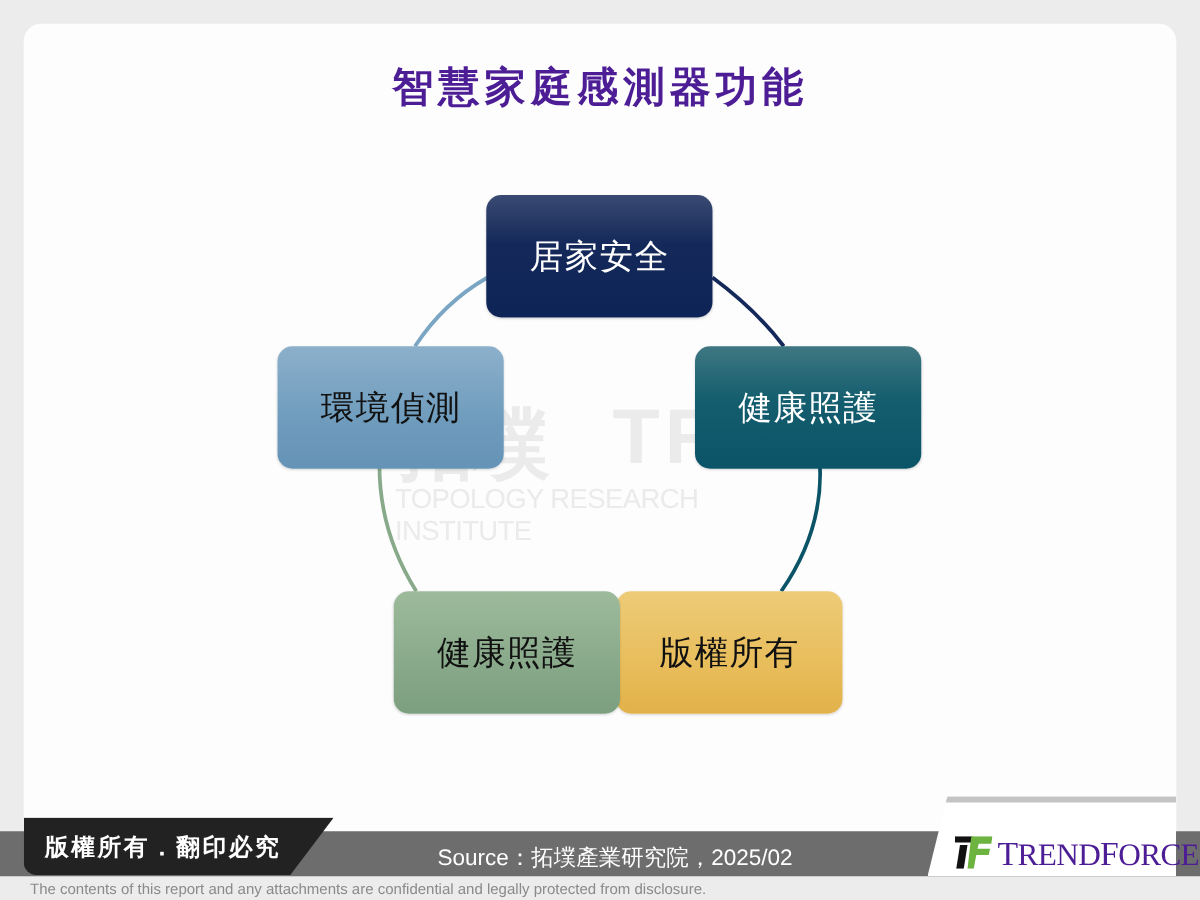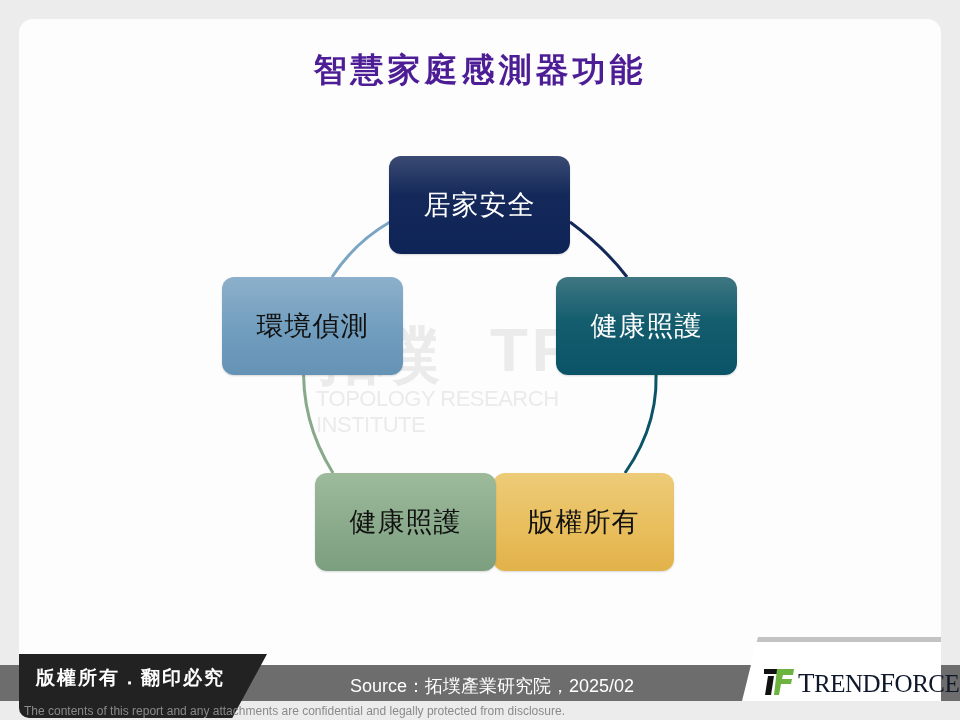--- a/index.html
+++ b/index.html
@@ -34,39 +34,39 @@
     .n-security { left: 389px; top: 156px; background: linear-gradient(#3a4a72 0%, #14295a 40%, #0f2456 100%); color: #fff; }
     .n-energy   { left: 556px; top: 277px; background: linear-gradient(#3f7782 0%, #135d6e 45%, #0b5468 100%); color: #fff; }
     .n-env      { left: 222px; top: 277px; background: linear-gradient(#8cb0cb 0%, #6f9cbd 60%, #6593b6 100%); color: #111; }
     .n-health   { left: 286px; top: 473px; background: linear-gradient(#9dbb9b 0%, #88a98a 60%, #7c9f80 100%); color: #111; margin-left: 29px; }
     .n-leisure  { left: 493px; top: 473px; background: linear-gradient(#edcb78 0%, #e8bd5b 60%, #e2b24a 100%); color: #111; }
     .footer-bar {
       position: absolute; left: 0; top: 665px; width: 960px; height: 36px;
       background: #6d6d6d;
     }
     .copyright {
-      position: absolute; left: 19px; top: 654px; width: 248px; height: 64px;
+      position: absolute; left: 19px; top: 654px; width: 248px; height: 46px;
       background: #222; color: #fff; clip-path: polygon(0 0, 100% 0, 86% 100%, 0 100%);
       border-radius: 0 0 0 10px;
     }
     .copyright span { position: absolute; left: 17px; top: 11px; font-size: 19px; font-weight: bold; letter-spacing: 2px; }
     .source {
       position: absolute; left: 350px; top: 674px; font-size: 18px; color: #fff;
       font-family: "Liberation Sans", sans-serif;
       text-align: center;
     }
     .logo-box {
       position: absolute; left: 742px; top: 637px; width: 199px; height: 64px;
       background: #fff; clip-path: polygon(8% 0, 100% 0, 100% 100%, 0 100%);
       border-top: 5px solid #c3c3c3; box-sizing: border-box;
     }
     .logo-mark { position: absolute; left: 764px; top: 669px; width: 30px; height: 26px; }
     .logo-text {
       position: absolute; left: 798px; top: 668px; font-family: "Liberation Serif", serif;
-      font-size: 25px; color: #0f172a; letter-spacing: -0.5px;
+      font-size: 25px; color: #4c1d95; letter-spacing: -0.5px;
     }
     .logo-text .big { font-size: 27px; }
     .disclaimer {
       position: absolute; left: 24px; top: 704px; font-size: 12px; color: #8a8a8a;
       font-family: "Liberation Sans", sans-serif;
       text-align: right;
     }
   </style>
 </head>
 <body>

